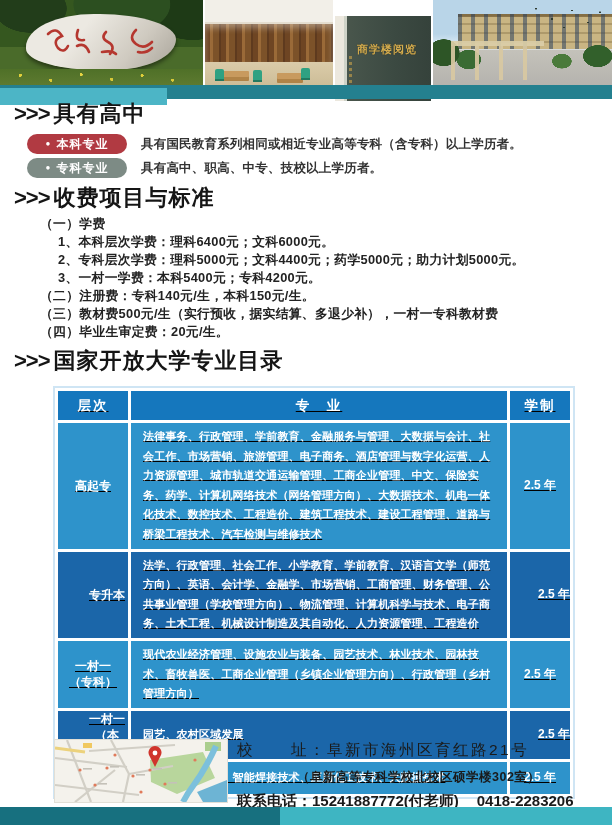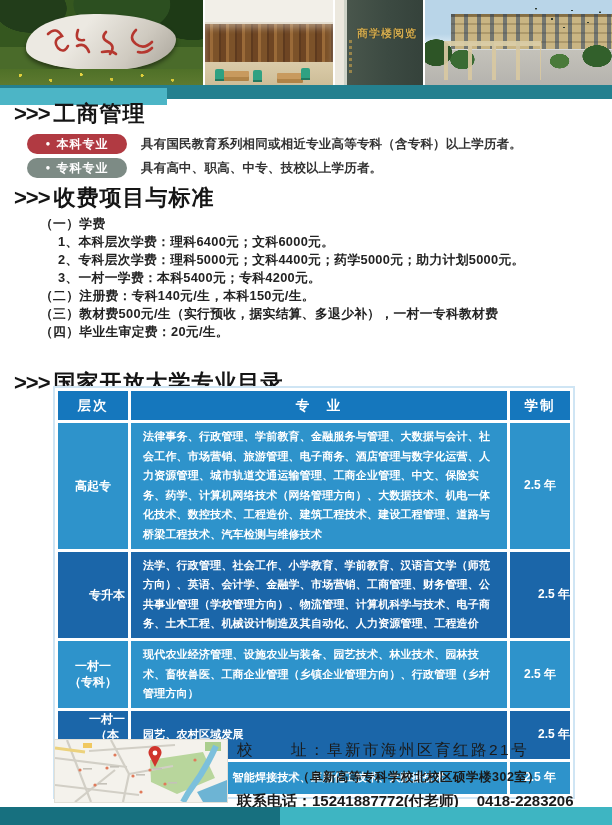--- a/index.html
+++ b/index.html
@@ -27,21 +27,21 @@
         background:linear-gradient(130deg,#ece9e2 0 35%,#cfcac0 70%,#a8a399);
         border-radius:48% 54% 46% 52% / 62% 48% 58% 40%;
         box-shadow:0 3px 4px rgba(0,0,0,.45); }
   .stone svg { position:absolute; left:18px; top:10px; }
   .p2 { width:128px; background:linear-gradient(#f2efe8 0 26%, #e4ddcf 26% 30%, #d8c9a6 78%, #cdbd98 100%); }
   .shelves { position:absolute; top:24px; left:0; right:0; height:38px;
         background:repeating-linear-gradient(90deg,#6e4523 0 5px,#9a6a38 5px 8px,#7c5229 8px 14px,#5e3a1e 14px 16px);
         box-shadow:inset 0 4px 6px rgba(255,255,255,.35); }
   .chair { position:absolute; width:9px; height:10px; background:#2fa182; border-radius:2px 2px 0 0; box-shadow:0 2px 0 #23795f; }
   .tbl { position:absolute; width:26px; height:6px; background:#c89a5e; border-radius:1px; box-shadow:0 4px 0 #b08347; }
-  .p3 { width:88px; background:linear-gradient(90deg,#ece8de 0 9px,#cfd3c8 9px 12px,#49564c 12px,#3c4a42 60%,#35423b 100%); }
+  .p3 { width:96px; background:linear-gradient(90deg,#ece8de 0 9px,#cfd3c8 9px 12px,#49564c 12px,#3c4a42 60%,#35423b 100%);margin-top:16px; }
   .gold-sign { position:absolute; top:26px; left:22px; color:#d2ab4e; font-weight:700; font-size:11px; letter-spacing:1px; white-space:nowrap; text-shadow:0 0 1px rgba(0,0,0,.6); }
   .gold-col { position:absolute; top:40px; left:14px; width:3px; height:34px;
         background:repeating-linear-gradient(#b9984a 0 3px, transparent 3px 6px); opacity:.7; }
   .p4 { flex:1; background:linear-gradient(#b9d5e8 0 40%, #e9f3f9 58%, #c4c2ba 58.5%, #b5b3ae 100%); }
   .building { position:absolute; left:14%; right:0; top:16%; height:42%;
         background:
           repeating-linear-gradient(90deg, rgba(44,66,96,.55) 0 4px, transparent 4px 13px),
           repeating-linear-gradient(rgba(120,100,60,.35) 0 2px, transparent 2px 9px),
           linear-gradient(#8a7348 0 8%, #c9b583 8% 100%); }
   .trees4 { position:absolute; inset:0;
@@ -63,38 +63,38 @@
           radial-gradient(2px 1.5px at 90% 30%, #2e3a30 0 50%, transparent 55%),
           radial-gradient(2px 1.5px at 45% 75%, #2e3a30 0 50%, transparent 55%); }
 
   
   .band-dark { position:absolute; top:85px; left:0; width:612px; height:14px; background:#24808f; }
   .band-light { position:absolute; top:88px; left:0; width:167px; height:17px; background:#4cb5c6; }
 
   
   .sec-h { position:absolute; left:14px; color:#151515; font-weight:900; font-size:22px; letter-spacing:1px; white-space:nowrap; }
   .sec-h .chev { letter-spacing:-1px; margin-right:4px; font-weight:900; }
-  .h1 { top:99px; } .h2 { top:183px; } .h3 { top:368px; }
+  .h1 { top:99px; } .h2 { top:183px; } .h3 { top:346px; }
 
   
   .adm-row { position:absolute; left:27px; display:flex; align-items:center; }
   .adm-row.a0 { top:134px; } .adm-row.a1 { top:158px; }
   .pill { width:100px; height:20px; border-radius:11px; color:#fff; font-weight:700; font-size:12px;
           display:flex; align-items:center; justify-content:center; gap:5px; letter-spacing:1px; }
   .pill .bullet { font-size:8px; line-height:1; }
   .pill-red { background:#b13a42; } .pill-gray { background:#7d8b85; }
   .adm-desc { margin-left:14px; font-size:12.5px; font-weight:700; color:#333; letter-spacing:.2px; }
 
   
   .fees { position:absolute; top:215px; left:0; width:600px; color:#222; font-size:12.8px; font-weight:700; }
   .fee-line { height:18px; line-height:18px; white-space:nowrap; letter-spacing:.3px; }
   .ind1 { padding-left:40px; } .ind2 { padding-left:58px; } .ind3 { padding-left:80px; }
 
   
-  .majors-wrap { position:absolute; top:388px; left:55px; }
+  .majors-wrap { position:absolute; top:388px; left:55px;text-decoration:underline; }
   table.majors { border-collapse:separate; border-spacing:3px; background:#fff; box-shadow:0 0 0 2px #cfe5f4; }
   table.majors th { background:#1577bd; color:#fff; font-size:13.5px; font-weight:700; height:29px; letter-spacing:2px; }
   table.majors td { color:#fff; font-weight:700; vertical-align:middle; }
   .r-light td { background:#2e93cb; }
   .r-dark td { background:#1b66a9;padding-left:28px; }
   td.c-level { width:70px; text-align:center; font-size:12px; line-height:16px; }
   td.c-majors { width:376px; padding:4px 12px; font-size:11px; line-height:19.6px; letter-spacing:.2px; }
   td.c-dur { width:52px; text-align:center; font-size:12px; white-space:nowrap; }
   tr.rh1 td { height:99px; } tr.rh2 td { height:83px; } tr.rh3 td { height:44px; }
   tr.rh4 td { height:28px; } tr.rh5 td { height:32px; }
@@ -147,21 +147,21 @@
       <div class="birds"></div>
       <div class="trees4"></div>
       <div class="pergola"></div>
     </div>
   </div>
 
   <div class="band-dark"></div>
   <div class="band-light"></div>
 
   <div class="sec-h h1">
-    <span class="chev">&gt;&gt;&gt;</span><span>工商管理</span>
+    <span class="chev">&gt;&gt;&gt;</span><span>具有高中</span>
   </div>
   <div class="adm-row a0">
     <span class="pill pill-red">
       <span class="bullet">●</span>
       <span>本科专业</span>
     </span>
     <span class="adm-desc">具有国民教育系列相同或相近专业高等专科（含专科）以上学历者。</span>
   </div>
   <div class="adm-row a1">
     <span class="pill pill-gray">

